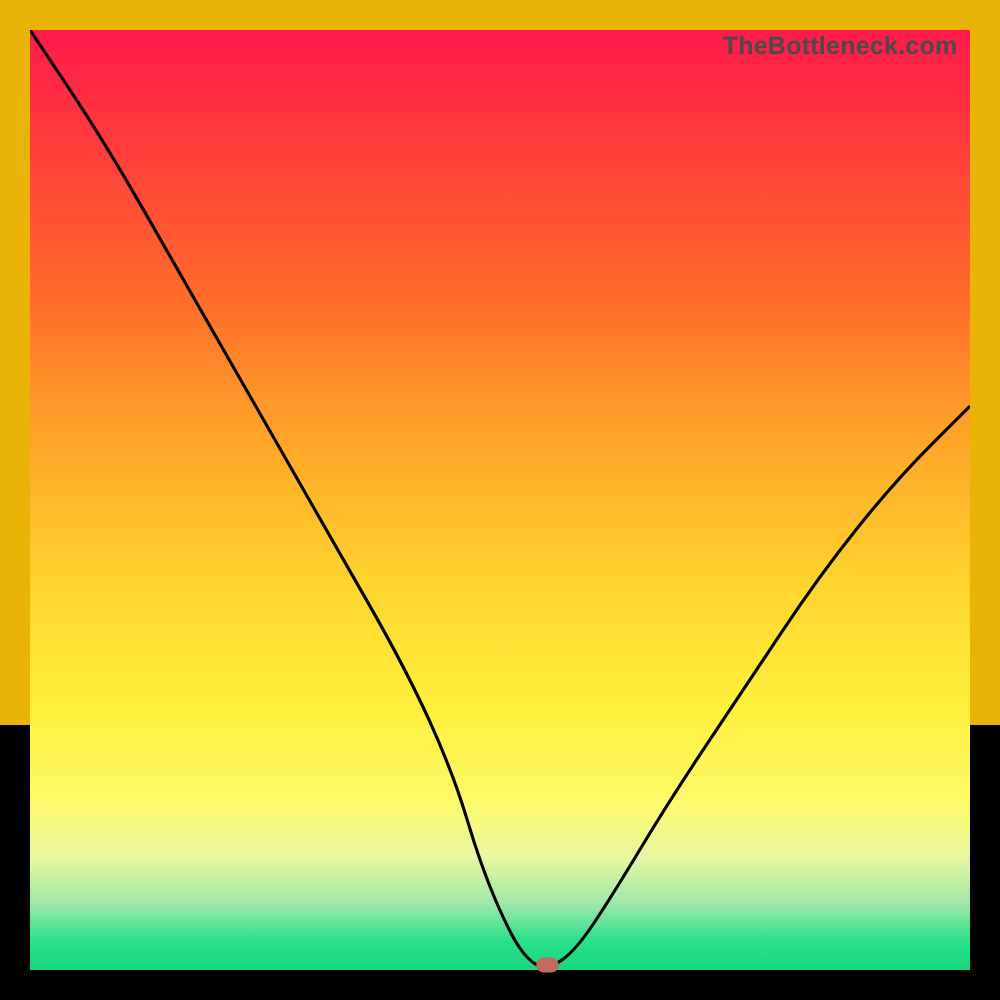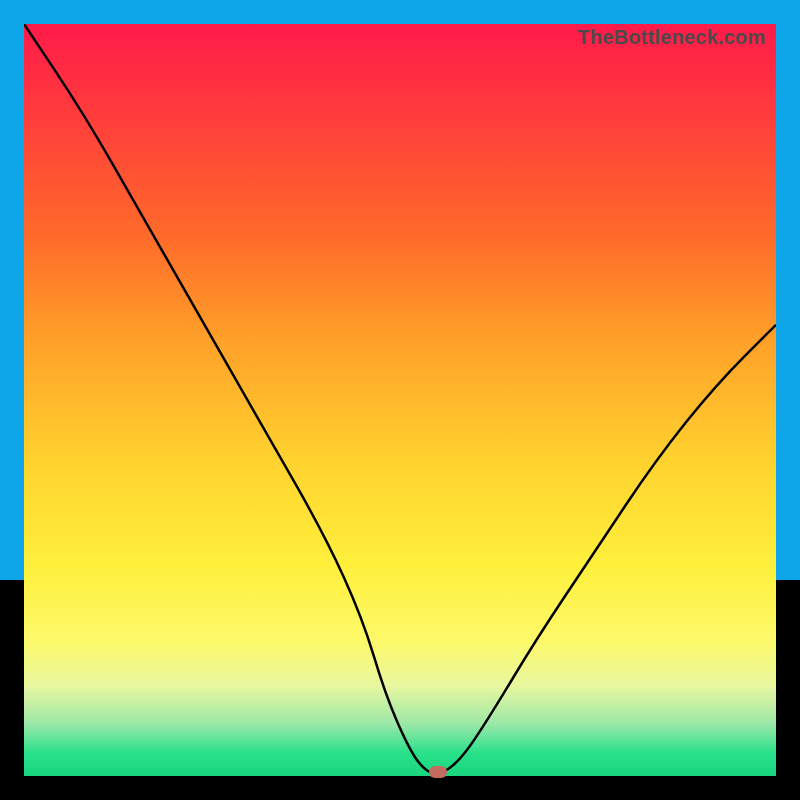--- a/index.html
+++ b/index.html
@@ -1,21 +1,21 @@
 <!DOCTYPE html>
 <html><head>
 <meta charset="utf-8">
 <style>
   * { margin: 0; padding: 0; box-sizing: border-box; }
   html, body { width: 800px; height: 800px; overflow: hidden; background: #000; }
   .frame {
     position: relative;
     width: 800px;
     height: 580px;
-    background: #0ea5e9;
+    background: #eab308;
   }
   .plot-area {
     position: absolute;
     left: 24px;
     top: 24px;
     width: 752px;
     height: 752px;
     background: linear-gradient(to bottom,
       #ff1a4a 0%,
       #ff3c3c 12%,

